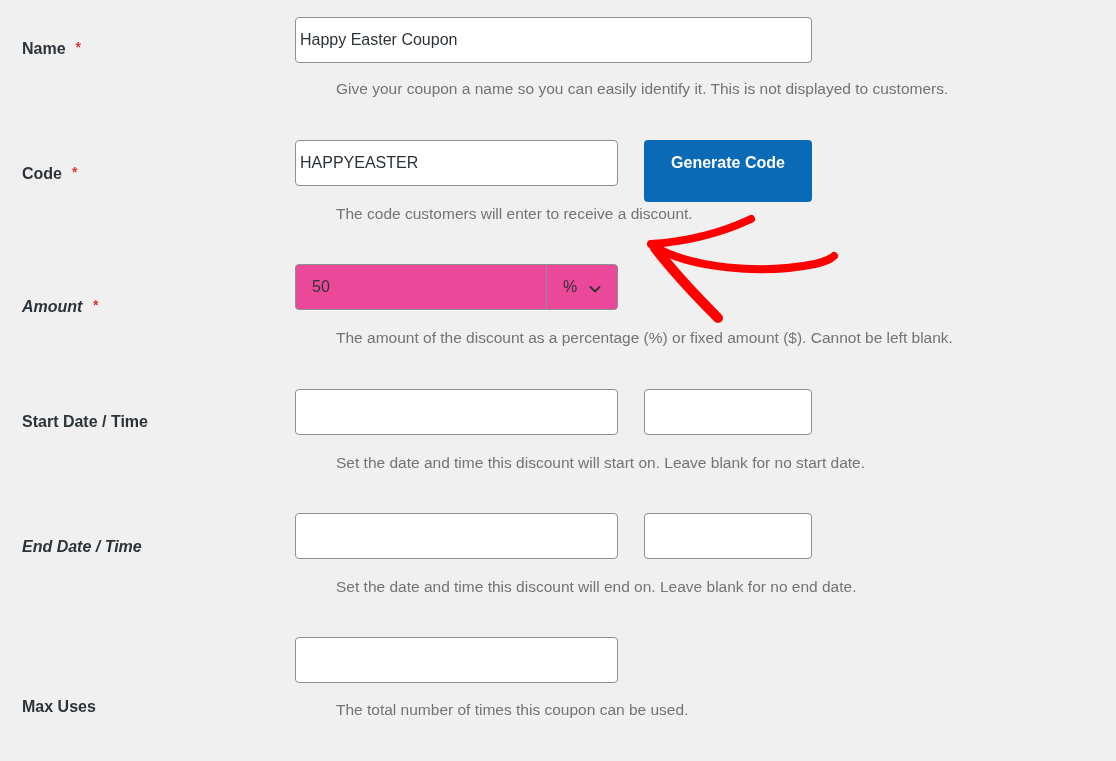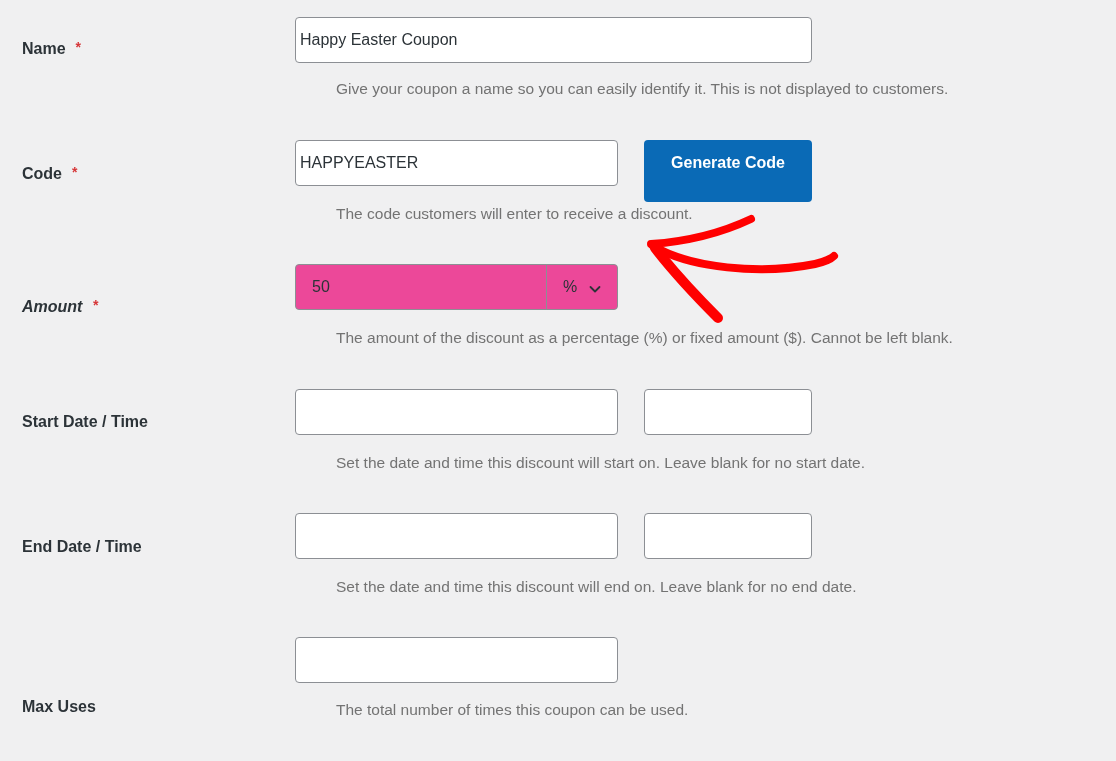--- a/index.html
+++ b/index.html
@@ -79,21 +79,21 @@
     </span>
   </div>
 </div>
 <div class="desc" style="top:329px;">The amount of the discount as a percentage (%) or fixed amount ($). Cannot be left blank.</div>
 
 <div class="label" style="top:413px;">Start Date / Time</div>
 <div class="input" style="left:295px; top:389px; width:323px;"></div>
 <div class="input" style="left:644px; top:389px; width:168px;"></div>
 <div class="desc" style="top:454px;">Set the date and time this discount will start on. Leave blank for no start date.</div>
 
-<div class="label" style="top:538px;">End Date / Time</div>
+<div class="label" style="top:538px;font-style:italic;">End Date / Time</div>
 <div class="input" style="left:295px; top:513px; width:323px;"></div>
 <div class="input" style="left:644px; top:513px; width:168px;"></div>
 <div class="desc" style="top:578px;">Set the date and time this discount will end on. Leave blank for no end date.</div>
 
 <div class="label" style="top:698px;">Max Uses</div>
 <div class="input" style="left:295px; top:637px; width:323px;"></div>
 <div class="desc" style="top:701px;">The total number of times this coupon can be used.</div>
 
 <svg class="arrow" width="1116" height="761">
   <g fill="none" stroke="#ff0000" stroke-linecap="round" stroke-linejoin="round">

